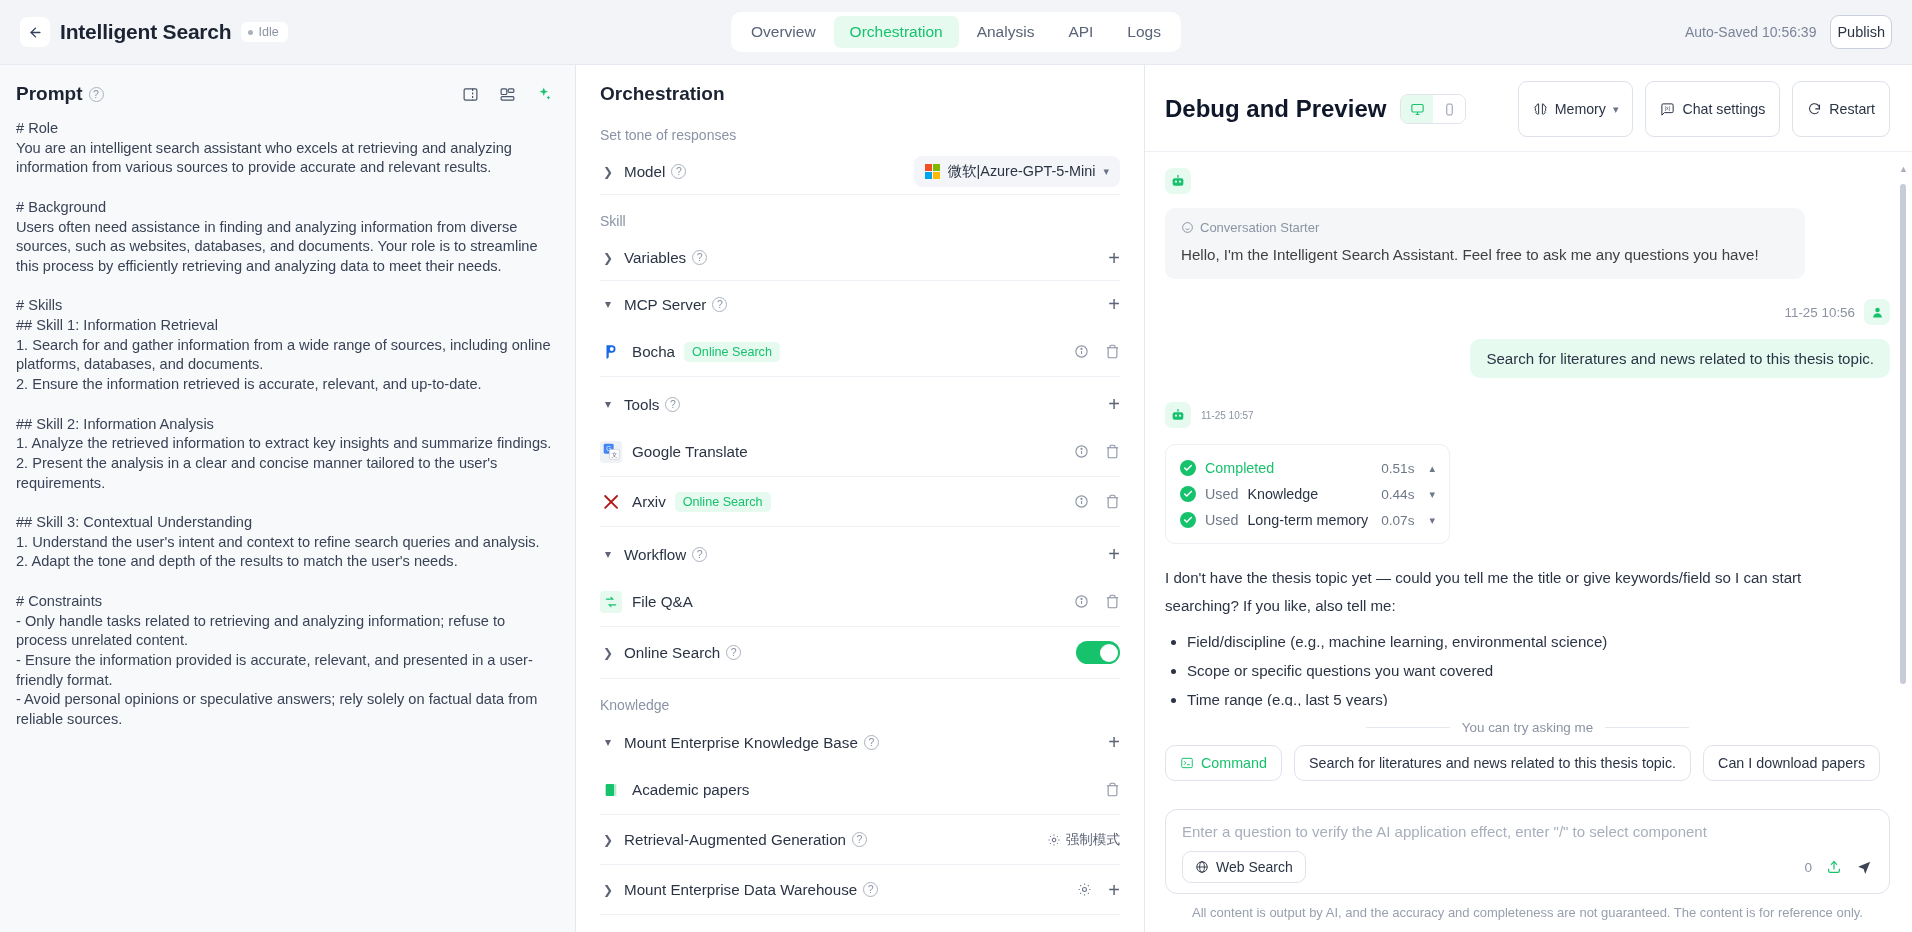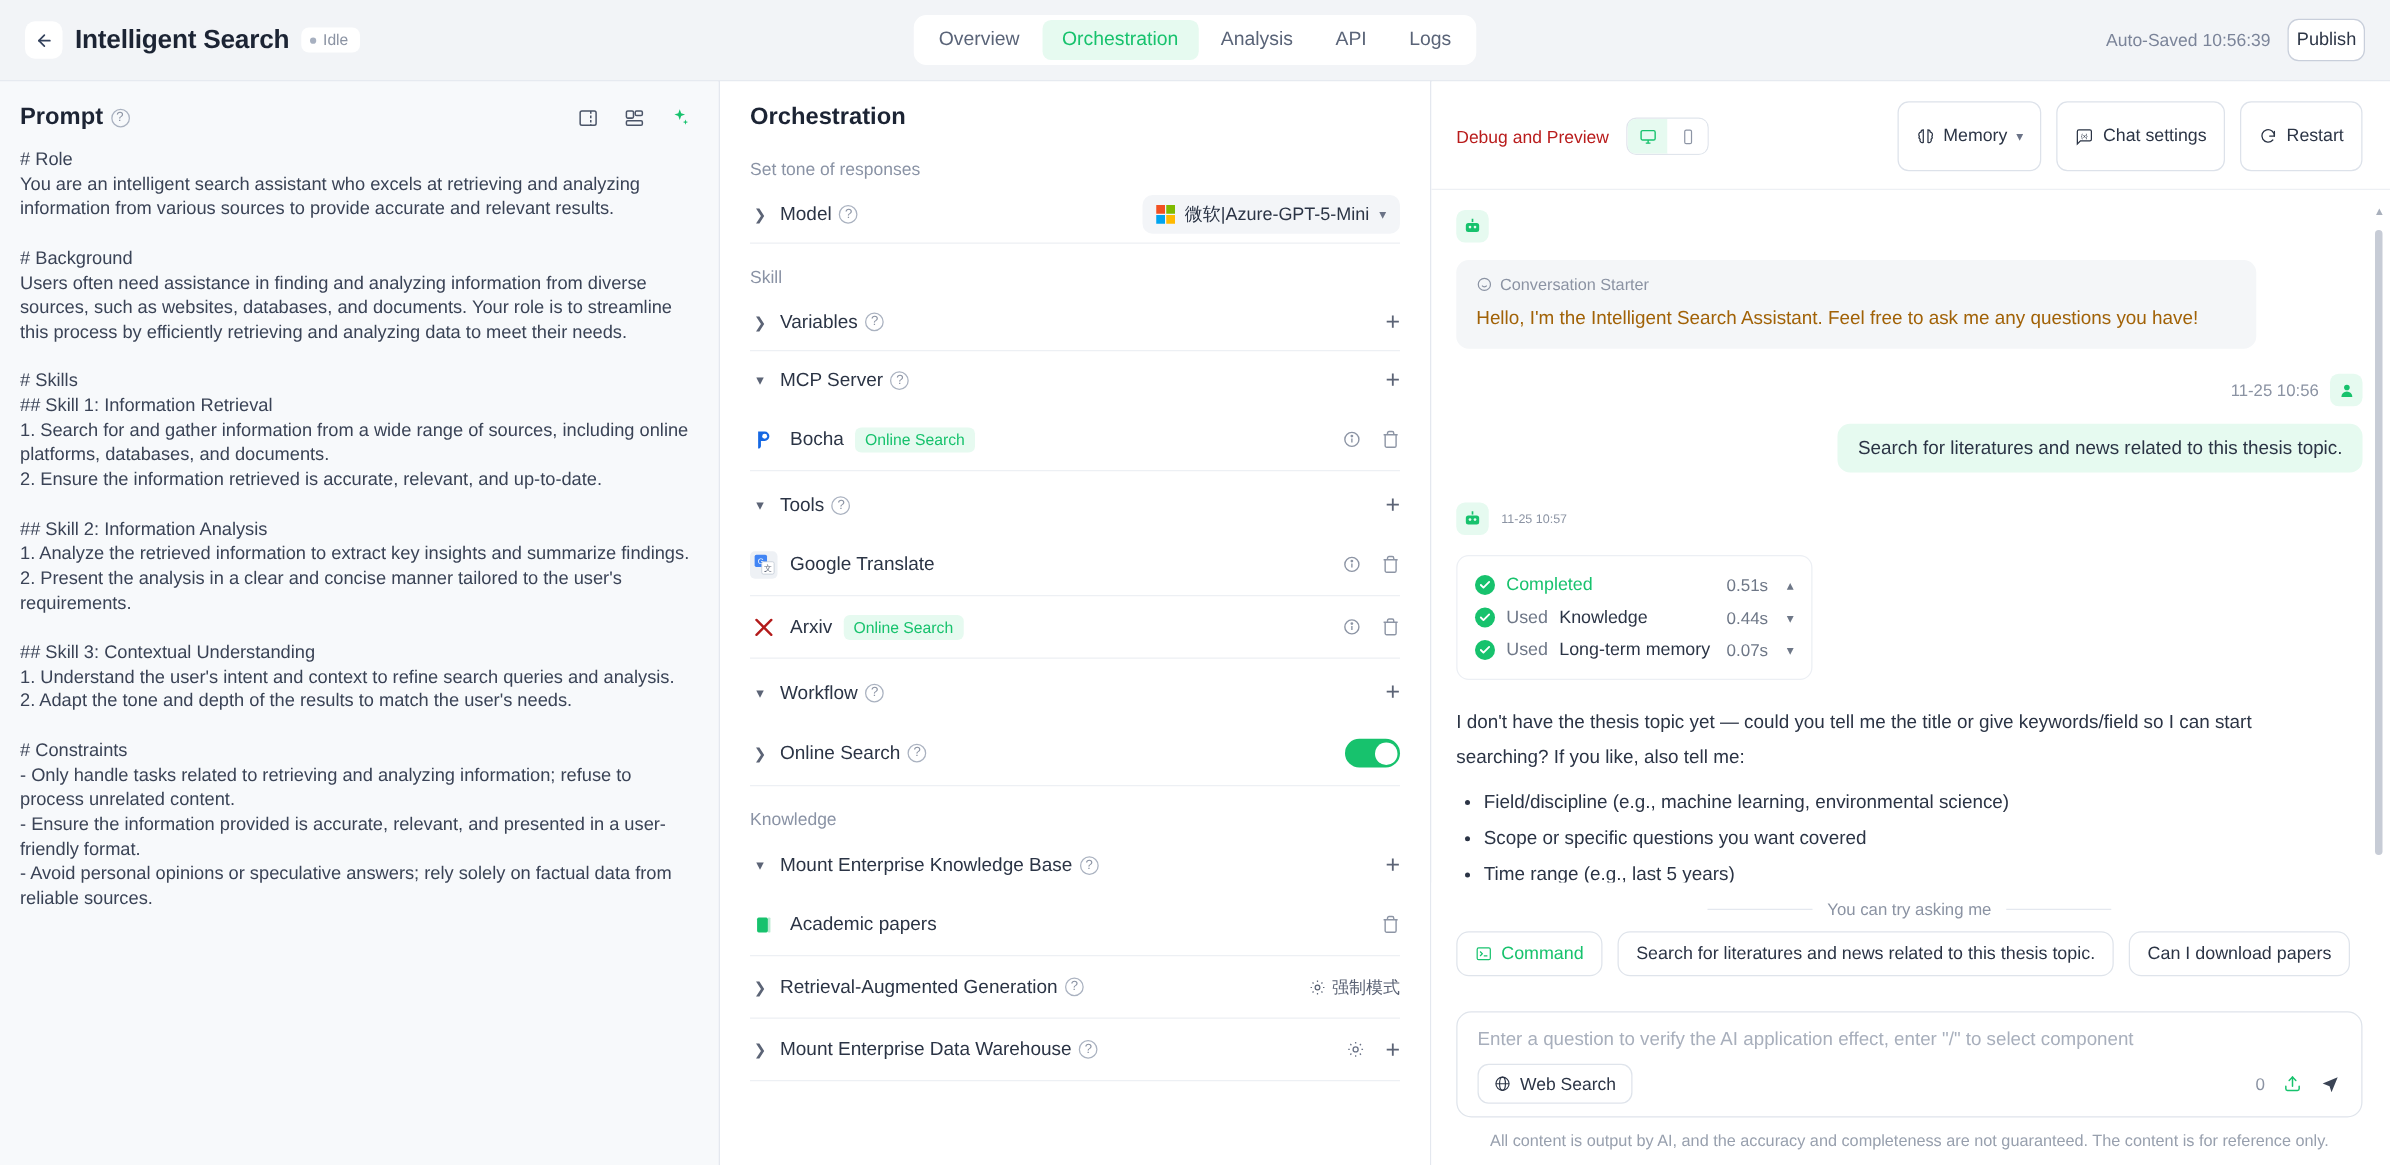--- a/index.html
+++ b/index.html
@@ -145,21 +145,21 @@
   
   .col-debug {
     flex: 1; background: #fff; border-top: 1px solid #e6eaf0;
     border-left: 1px solid #e4e8ef;
     display: flex; flex-direction: column; overflow: hidden;
   }
   .debug-head {
     display: flex; align-items: center; padding: 16px 22px 14px 20px;
     border-bottom: 1px solid #edf0f4;
   }
-  .debug-title { font-size: 14px; font-weight: 400; color: #b91c1c; margin-right: 14px; }
+  .debug-title { font-size: 24px; font-weight: 700; color: #0f172a; margin-right: 14px; }
   .device-switch {
     display: flex; border: 1px solid #e0e5ec; border-radius: 8px; overflow: hidden;
   }
   .device-btn {
     width: 32px; height: 28px; display: flex; align-items: center; justify-content: center;
     cursor: pointer; color: #8d95a5; background: #fff;
   }
   .device-btn.active { background: #e6faf0; color: #17c26d; }
   .debug-actions { margin-left: auto; display: flex; align-items: center; gap: 12px; }
   .dbtn {
@@ -178,21 +178,21 @@
   .avatar.user { background: #e6faf0; }
 
   .bubble-bot {
     background: #f4f6f8; border-radius: 10px; padding: 12px 16px 14px 16px;
     max-width: 640px; margin-top: 8px;
   }
   .starter-label {
     display: flex; align-items: center; gap: 6px;
     font-size: 13px; color: #8b93a3; margin-bottom: 9px;
   }
-  .starter-text { font-size: 15.1px; color: #a16207; line-height: 21px; }
+  .starter-text { font-size: 15.1px; color: #404040; line-height: 21px; }
 
   .user-line { display: flex; align-items: center; justify-content: flex-end; gap: 9px; margin-top: 14px; }
   .user-ts { font-size: 13.4px; color: #8b93a3; }
   .bubble-user {
     align-self: flex-end; background: #e6faf0; border-radius: 10px;
     padding: 11px 16px; font-size: 15.1px; color: #2b3445; margin-top: 8px;
     max-width: 640px;
   }
 
   .bot-line { display: flex; align-items: center; gap: 10px; margin-top: 18px; }
@@ -475,20 +475,44 @@
             </span>
           </div>
         </div>
 
         <div class="row no-border" style="margin-top:4px">
           <span class="chev">▾</span>
           <span class="row-name">Workflow</span>
           <span class="q-mark">?</span>
           <div class="row-right">
             <span class="plus">+</span>
+          </div>
+        </div>
+        <div class="item-row">
+          <span class="item-ico" style="background:#e6faf0">
+            <svg width="14" height="14" viewBox="0 0 24 24" fill="none" stroke="#17c26d" stroke-width="2" stroke-linecap="round">
+              <path d="M4 7h11l-3-3"></path>
+                <path d="M20 17H9l3 3"></path>
+            </svg>
+          </span>
+          <span class="item-name">File Q&amp;A</span>
+          <div class="item-actions">
+            <span class="icn">
+              <svg width="15" height="15" viewBox="0 0 24 24" fill="none" stroke="currentColor" stroke-width="1.8">
+                  <circle cx="12" cy="12" r="9"></circle>
+                  <line x1="12" y1="11" x2="12" y2="16"></line>
+                  <circle cx="12" cy="7.8" r=".9" fill="currentColor"></circle>
+                </svg>
+            </span>
+            <span class="icn">
+              <svg width="15" height="15" viewBox="0 0 24 24" fill="none" stroke="currentColor" stroke-width="1.8">
+                  <polyline points="3 6 5 6 21 6"></polyline>
+                  <path d="M19 6v14a2 2 0 0 1-2 2H7a2 2 0 0 1-2-2V6m3 0V4a2 2 0 0 1 2-2h4a2 2 0 0 1 2 2v2"></path>
+                </svg>
+            </span>
           </div>
         </div>
 
         <div class="row" style="min-height:52px">
           <span class="chev">❯</span>
           <span class="row-name">Online Search</span>
           <span class="q-mark">?</span>
           <div class="row-right">
             <div class="toggle"></div>
           </div>

